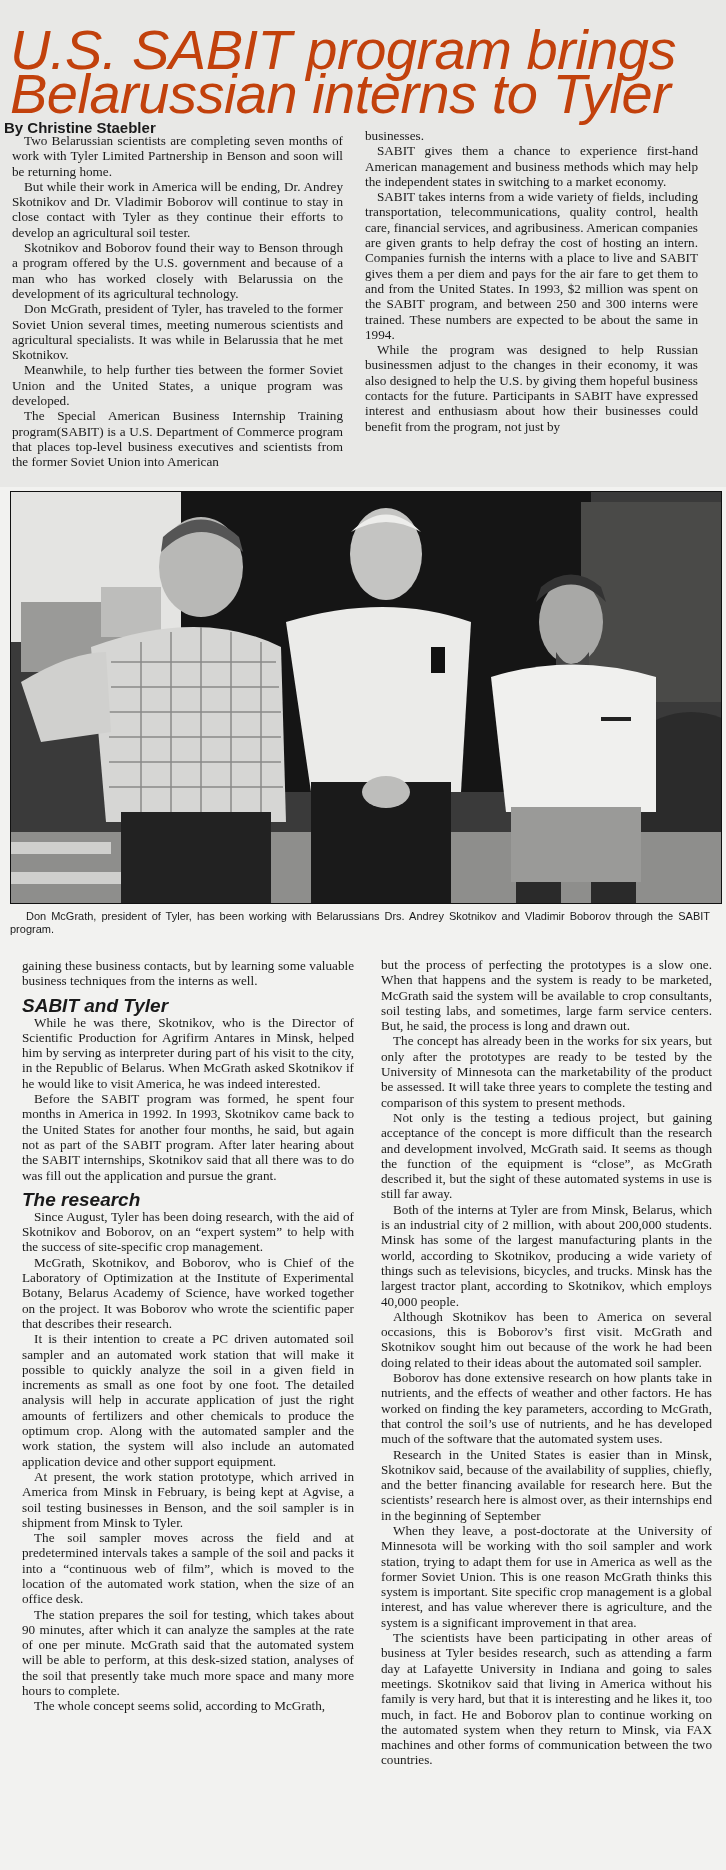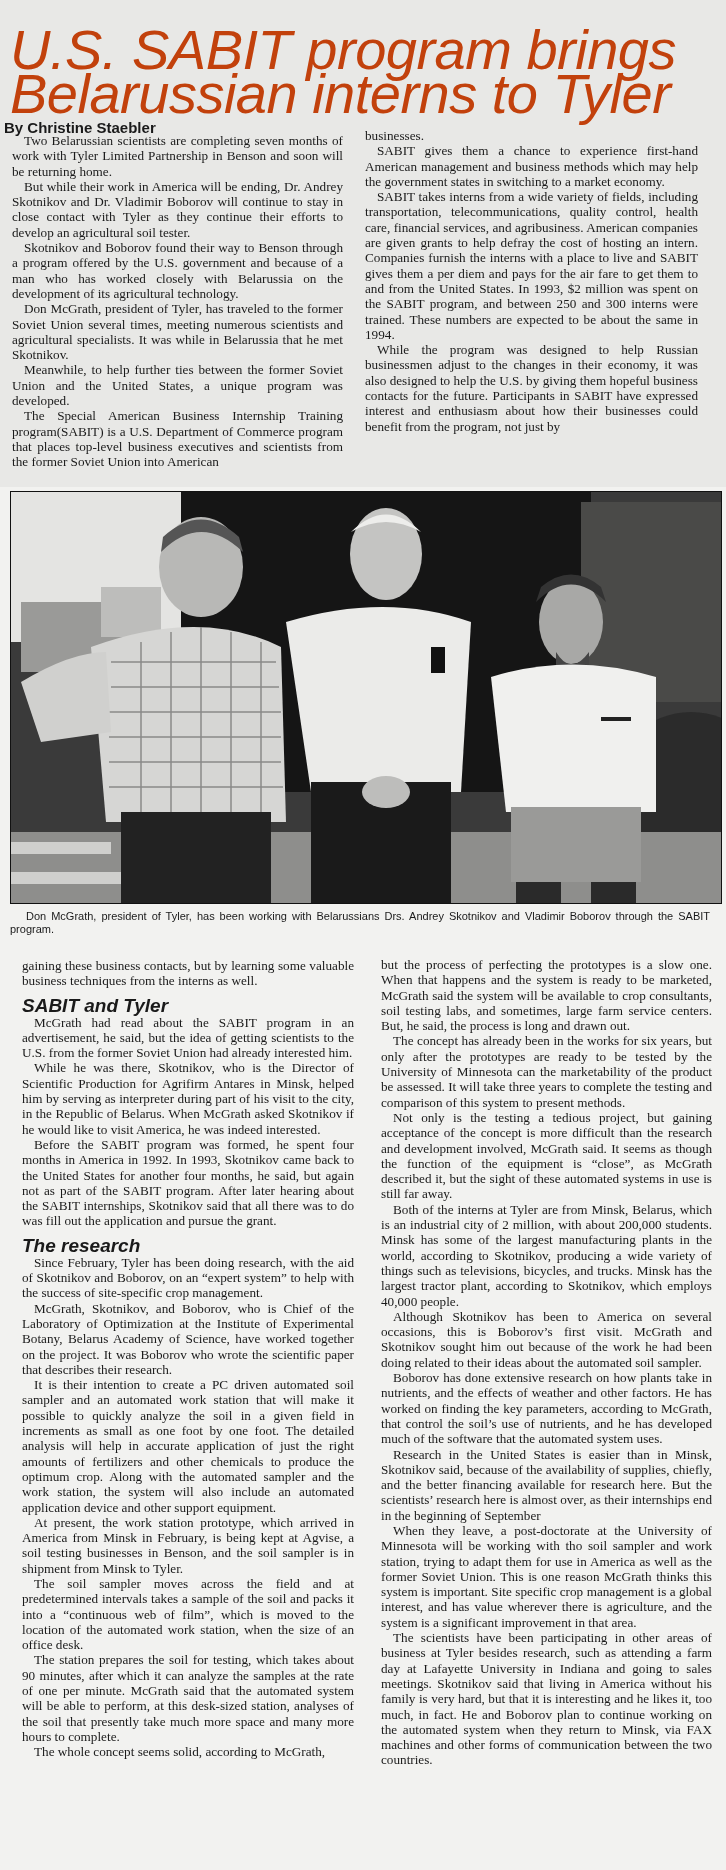--- a/index.html
+++ b/index.html
@@ -82,21 +82,21 @@
   <p>Two Belarussian scientists are completing seven months of work with Tyler Limited Partnership in Benson and soon will be returning home.</p>
   <p>But while their work in America will be ending, Dr. Andrey Skotnikov and Dr. Vladimir Boborov will continue to stay in close contact with Tyler as they continue their efforts to develop an agricultural soil tester.</p>
   <p>Skotnikov and Boborov found their way to Benson through a program offered by the U.S. government and because of a man who has worked closely with Belarussia on the development of its agricultural technology.</p>
   <p>Don McGrath, president of Tyler, has traveled to the former Soviet Union several times, meeting numerous scientists and agricultural specialists. It was while in Belarussia that he met Skotnikov.</p>
   <p>Meanwhile, to help further ties between the former Soviet Union and the United States, a unique program was developed.</p>
   <p>The Special American Business Internship Training program(SABIT) is a U.S. Department of Commerce program that places top-level business executives and scientists from the former Soviet Union into American</p>
 </div>
 
 <div class="col col-tr">
   <p class="noindent">businesses.</p>
-  <p>SABIT gives them a chance to experience first-hand American management and business methods which may help the government states in switching to a market economy.</p>
+  <p>SABIT gives them a chance to experience first-hand American management and business methods which may help the independent states in switching to a market economy.</p>
   <p>SABIT takes interns from a wide variety of fields, including transportation, telecommunications, quality control, health care, financial services, and agribusiness. American companies are given grants to help defray the cost of hosting an intern.  Companies furnish the interns with a place to live and SABIT gives them a per diem and pays for the air fare to get them to and from the United States. In 1993, $2 million was spent on the SABIT program, and between 250 and 300 interns were trained. These numbers are expected to be about the same in 1994.</p>
   <p>While the program was designed to help Russian businessmen adjust to the changes in their economy, it was also designed to help the U.S. by giving them hopeful business contacts for the future.  Participants in SABIT have expressed interest and enthusiasm about how their businesses could benefit from the program, not just by</p>
 </div>
 
 <div class="photo">
   <svg width="712" height="413" viewBox="0 0 712 413" xmlns="http://www.w3.org/2000/svg">
 
     <rect x="0" y="0" width="712" height="413" fill="#3a3a3a"></rect>
     <rect x="0" y="0" width="170" height="150" fill="#e4e4e2"></rect>
     <rect x="430" y="0" width="150" height="30" fill="#eeeeec"></rect>
@@ -149,25 +149,24 @@
     <rect x="505" y="390" width="45" height="23" fill="#2a2a2a"></rect>
     <rect x="580" y="390" width="45" height="23" fill="#2a2a2a"></rect>
   </svg>
 </div>
 
 <div class="caption">Don McGrath, president of Tyler, has been working with Belarussians Drs. Andrey Skotnikov and Vladimir Boborov through the SABIT program.</div>
 
 <div class="col col-bl">
   <p class="noindent">gaining these business contacts, but by learning some valuable business techniques from the interns as well.</p>
   <h3>SABIT and Tyler</h3>
-  <p>McGrath had read about the SABIT program in an advertisement, he said, but the idea of getting scientists to the U.S. from the former Soviet Union had already interested him.</p>
   <p>While he was there, Skotnikov, who is the Director of Scientific Production for Agrifirm Antares in Minsk, helped him by serving as interpreter during part of his visit to the city, in the Republic of Belarus.  When McGrath asked Skotnikov if he would like to visit America, he was indeed interested.</p>
   <p>Before the SABIT program was formed, he spent four months in America in 1992.  In 1993, Skotnikov came back to the United States for another four months, he said, but again not as part of the SABIT program.  After later hearing about the SABIT internships, Skotnikov said that all there was to do was fill out the application and pursue the grant.</p>
   <h3>The research</h3>
-  <p>Since February, Tyler has been doing research, with the aid of Skotnikov and Boborov, on an “expert system” to help with the success of site-specific crop management.</p>
+  <p>Since August, Tyler has been doing research, with the aid of Skotnikov and Boborov, on an “expert system” to help with the success of site-specific crop management.</p>
   <p>McGrath, Skotnikov, and Boborov, who is Chief of the Laboratory of Optimization at the Institute of Experimental Botany, Belarus Academy of Science, have worked together on the project. It was Boborov who wrote the scientific paper that describes their research.</p>
   <p>It is their intention to create a PC driven automated soil sampler and an automated work station that will make it possible to quickly analyze the soil in a given field in increments as small as one foot by one foot. The detailed analysis will help in accurate application of just the right amounts of fertilizers and other chemicals to produce the optimum crop.  Along with the automated sampler and the work station, the system will also include an automated application device and other support equipment.</p>
   <p>At present, the work station prototype, which arrived in America from Minsk in February, is being kept at Agvise, a soil testing businesses in Benson, and the soil sampler is in shipment from Minsk to Tyler.</p>
   <p>The soil sampler moves across the field and at predetermined intervals takes a sample of the soil and packs it into a “continuous web of film”, which is moved to the location of the automated work station, when the size of an office desk.</p>
   <p>The station prepares the soil for testing, which takes about 90 minutes, after which it can analyze the samples at the rate of one per minute.  McGrath said that the automated system will be able to perform, at this desk-sized station, analyses of the soil that presently take much more space and many more hours to complete.</p>
   <p>The whole concept seems solid, according to McGrath,</p>
 </div>
 
 <div class="col col-br">
   <p class="noindent">but the process of perfecting the prototypes is a slow one. When that happens and the system is ready to be marketed, McGrath said the system will be available to crop consultants, soil testing labs, and sometimes, large farm service centers.  But, he said, the process is long and drawn out.</p>

